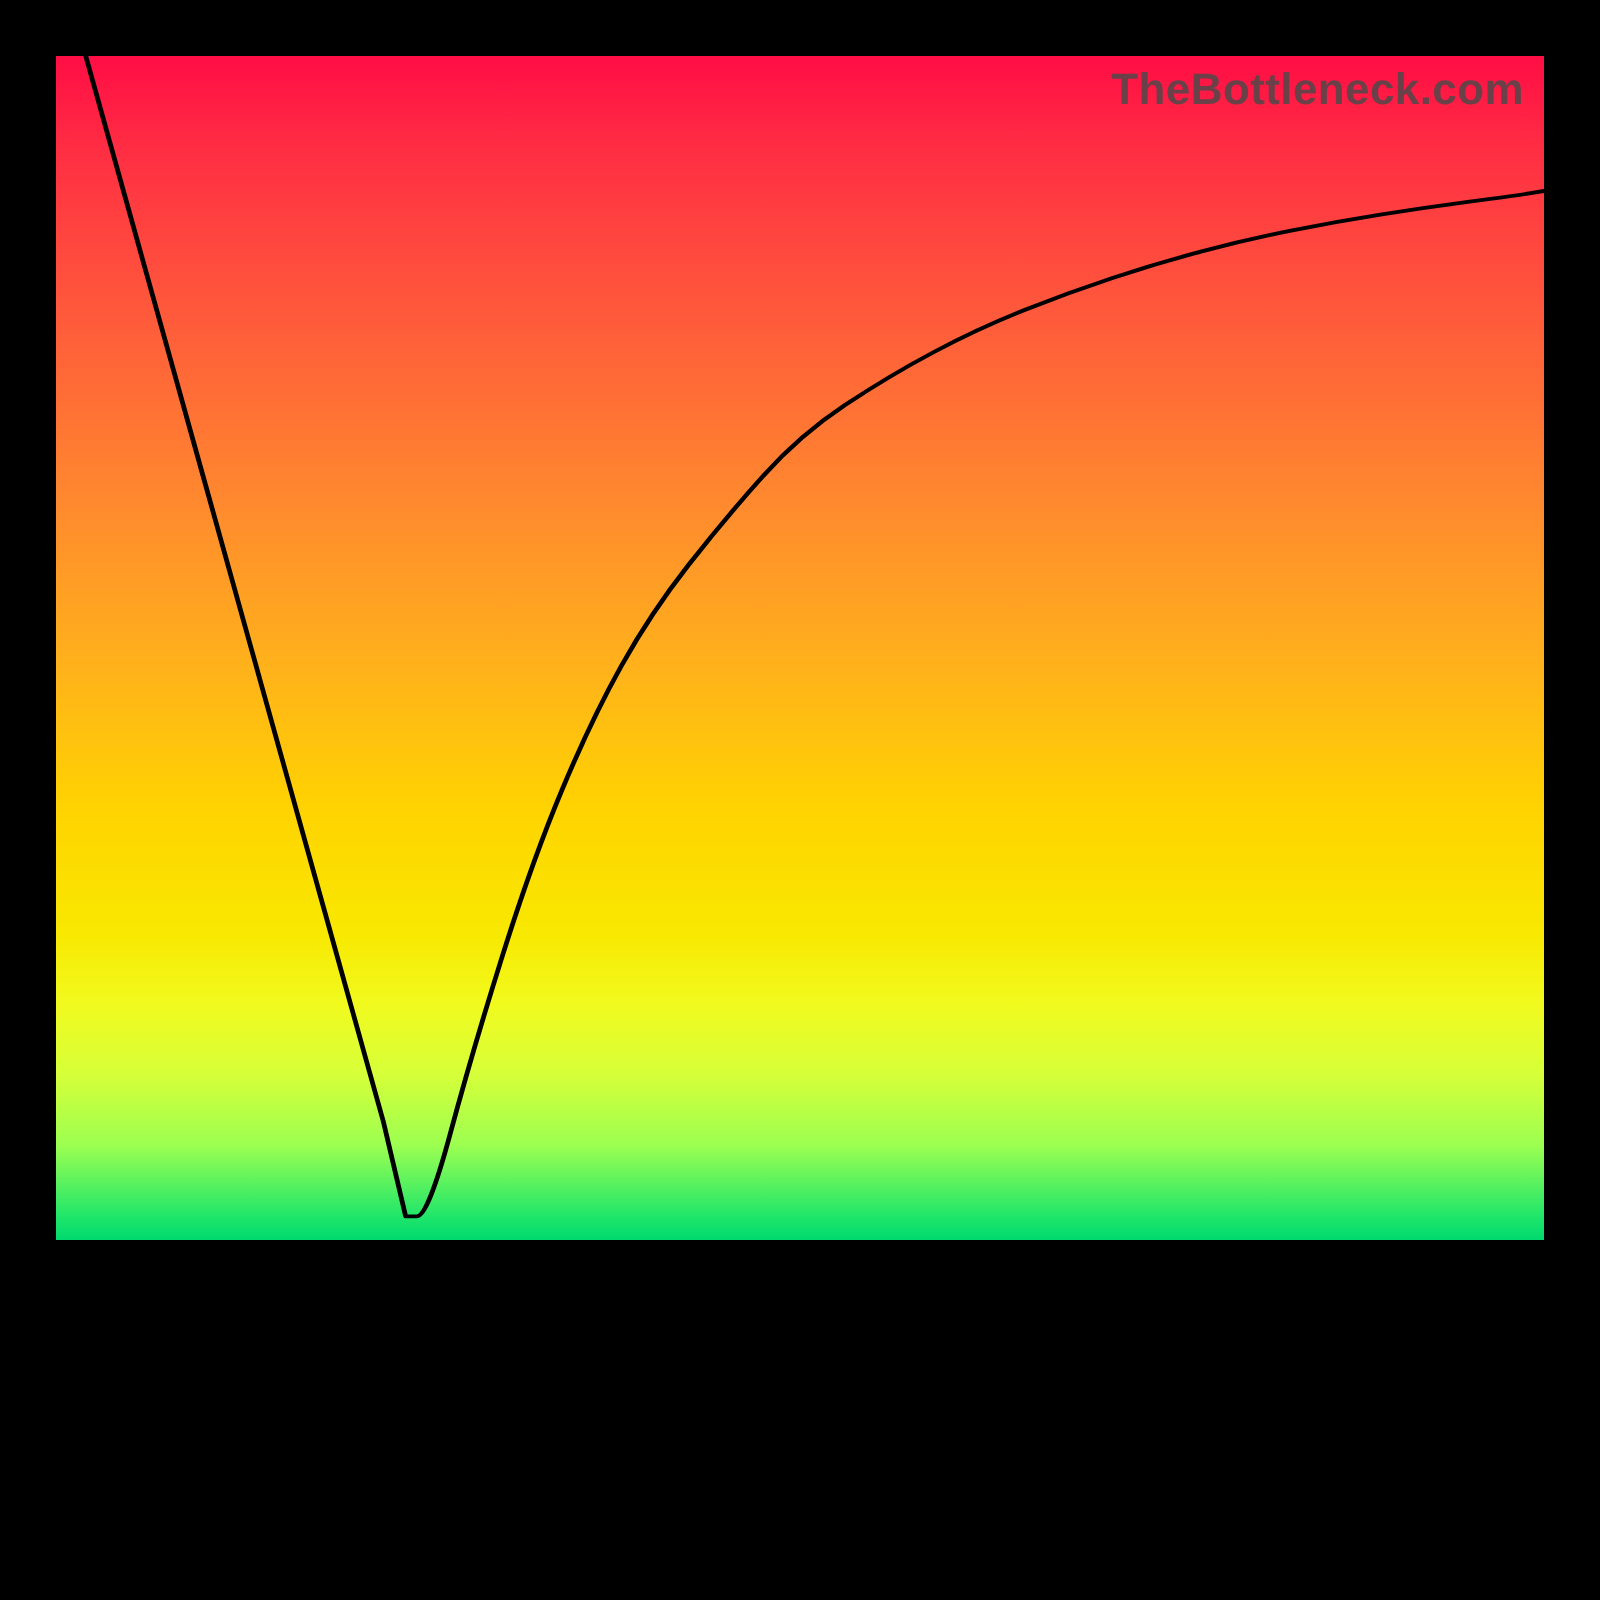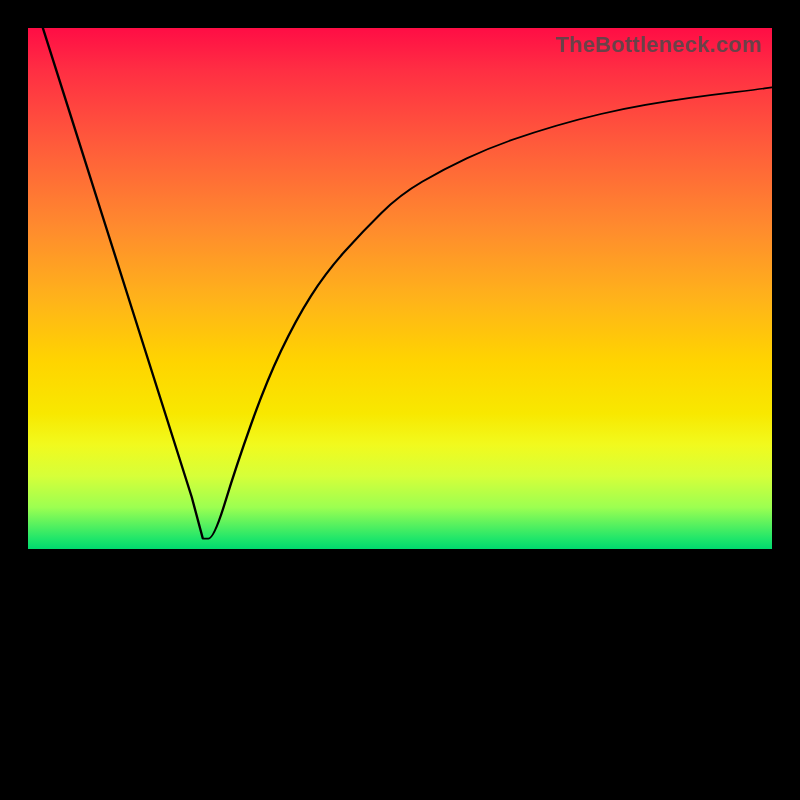--- a/index.html
+++ b/index.html
@@ -15,21 +15,21 @@
     position: relative;
     width: 800px;
     height: 800px;
     background: #000;
   }
   .plot {
     position: absolute;
     left: 28px;
     top: 28px;
     width: 744px;
-    height: 521px;
+    height: 592px;
     
     background: linear-gradient(to bottom,
       #ff0d45 0%,
       #ff2e43 8%,
       #ff5a3b 22%,
       #ff8a2e 38%,
       #ffb31a 52%,
       #ffd400 64%,
       #f8e800 74%,
       #f1fa1e 80%,

